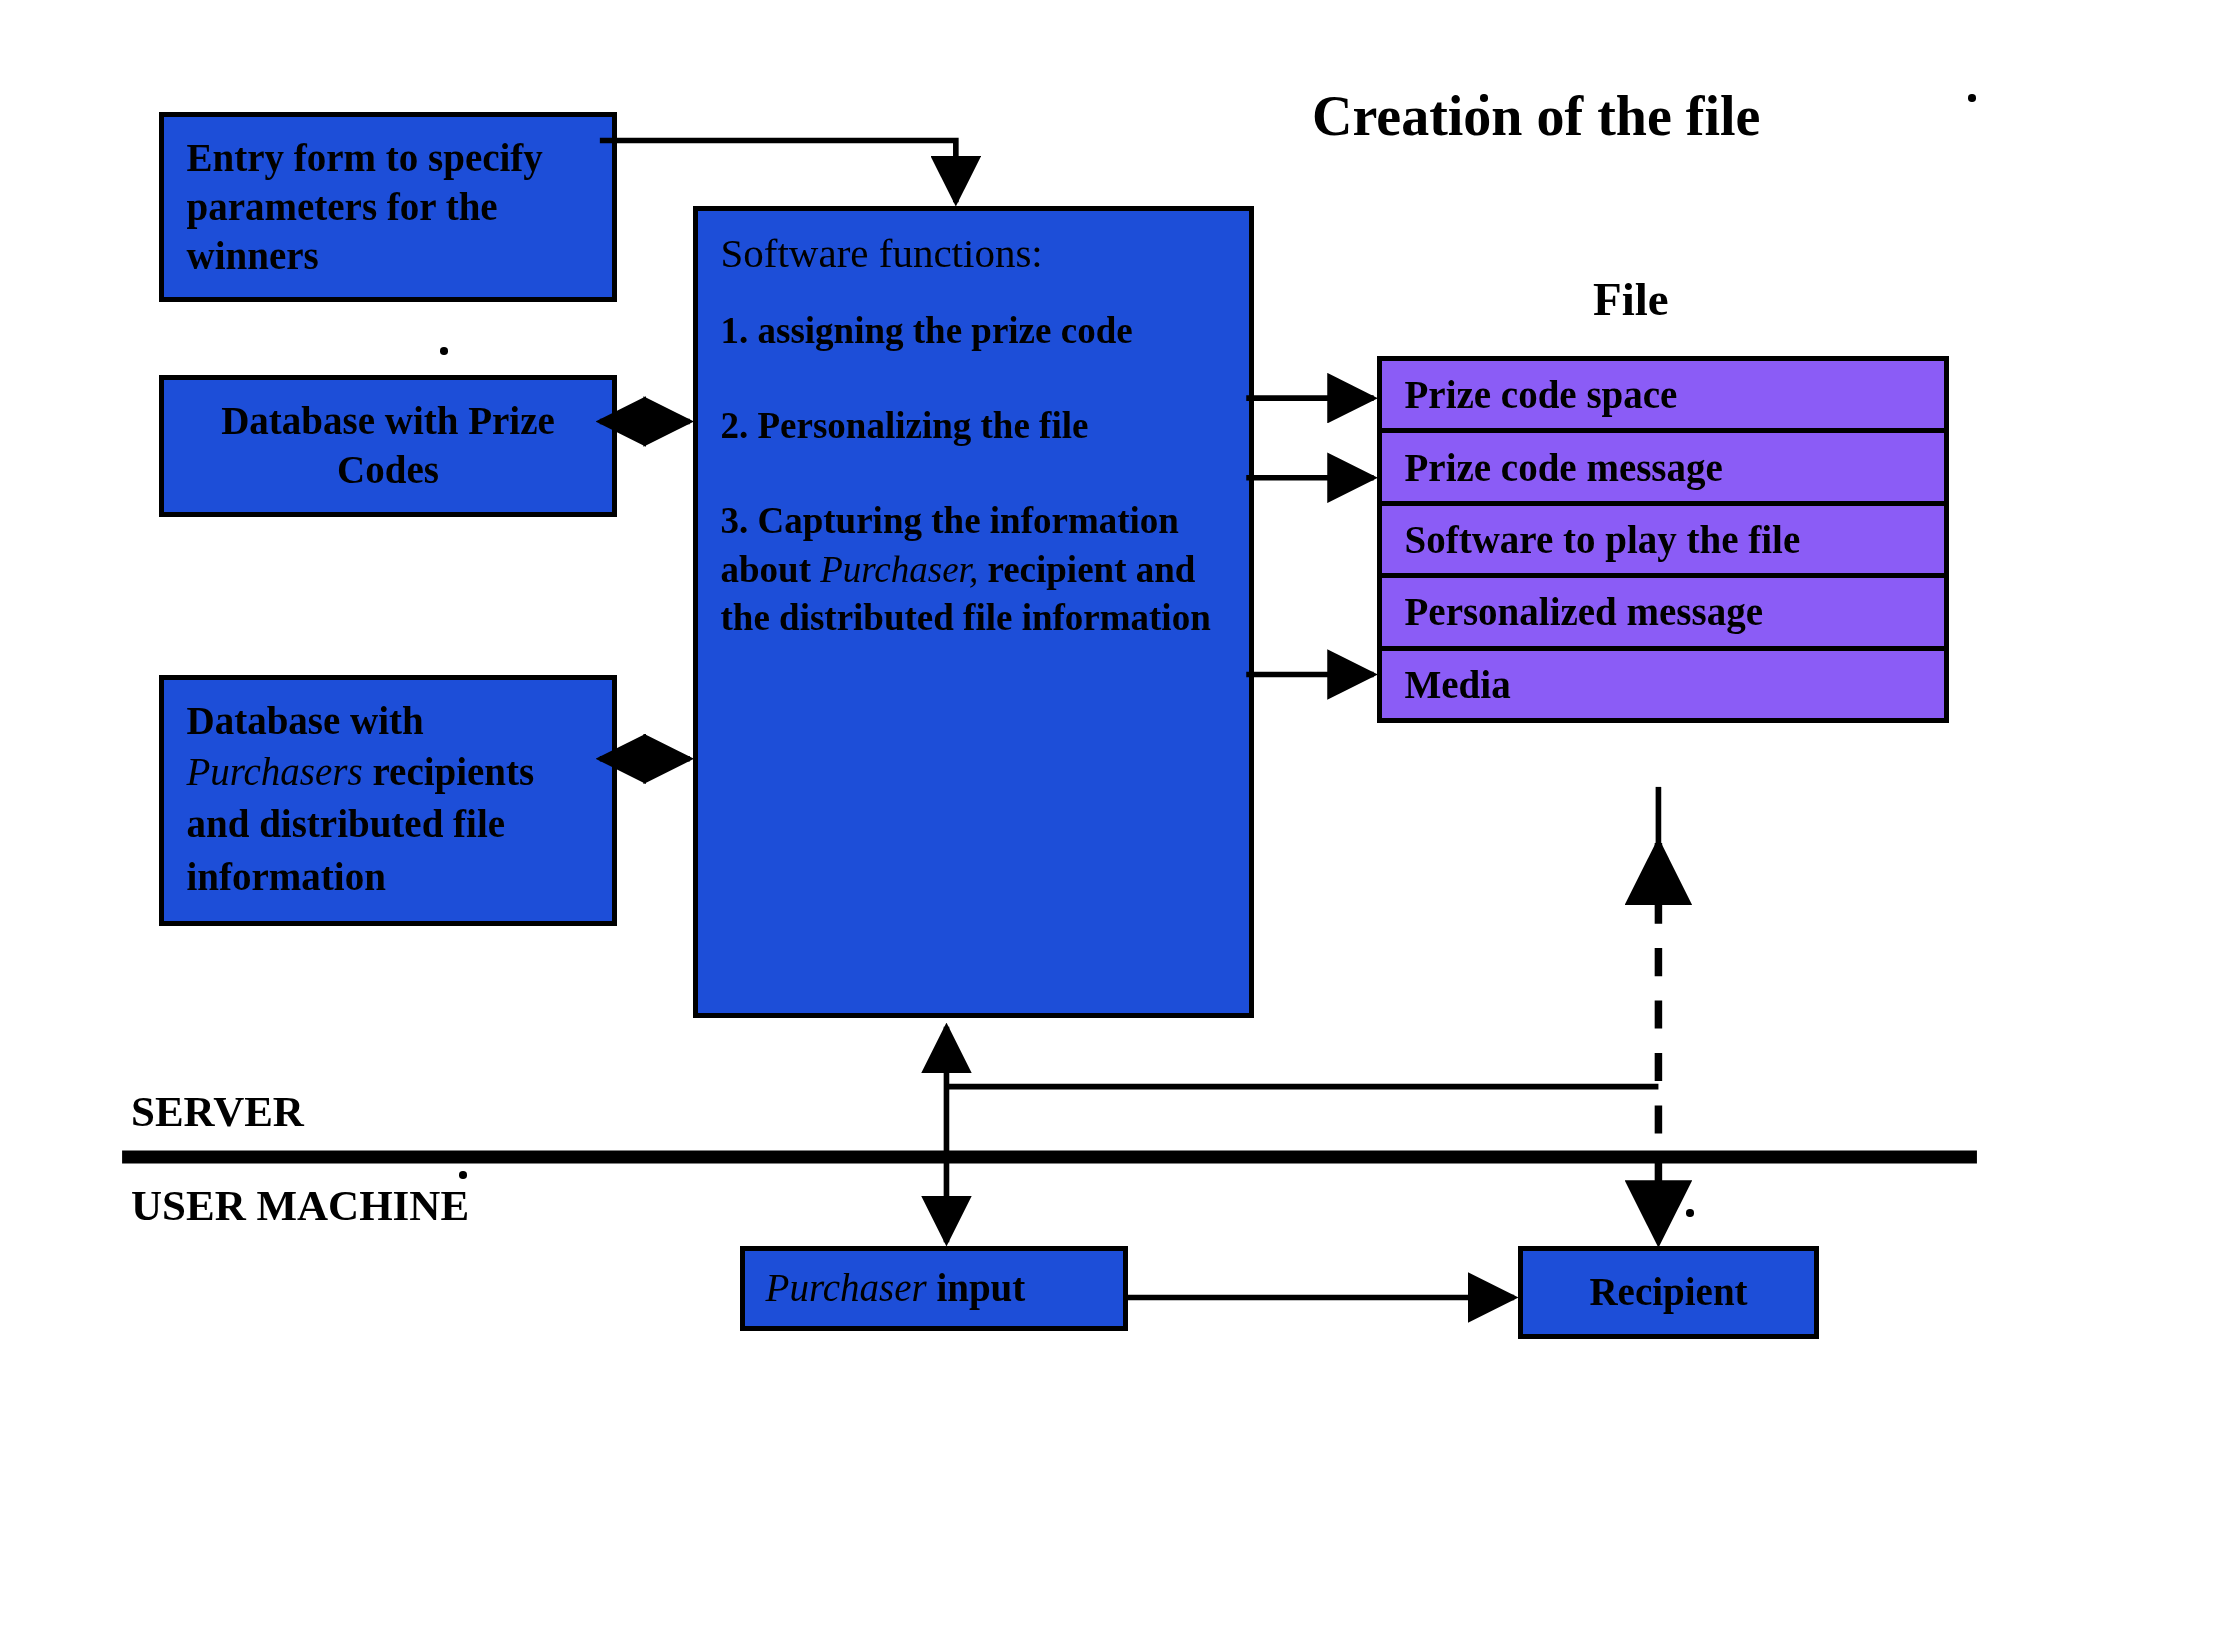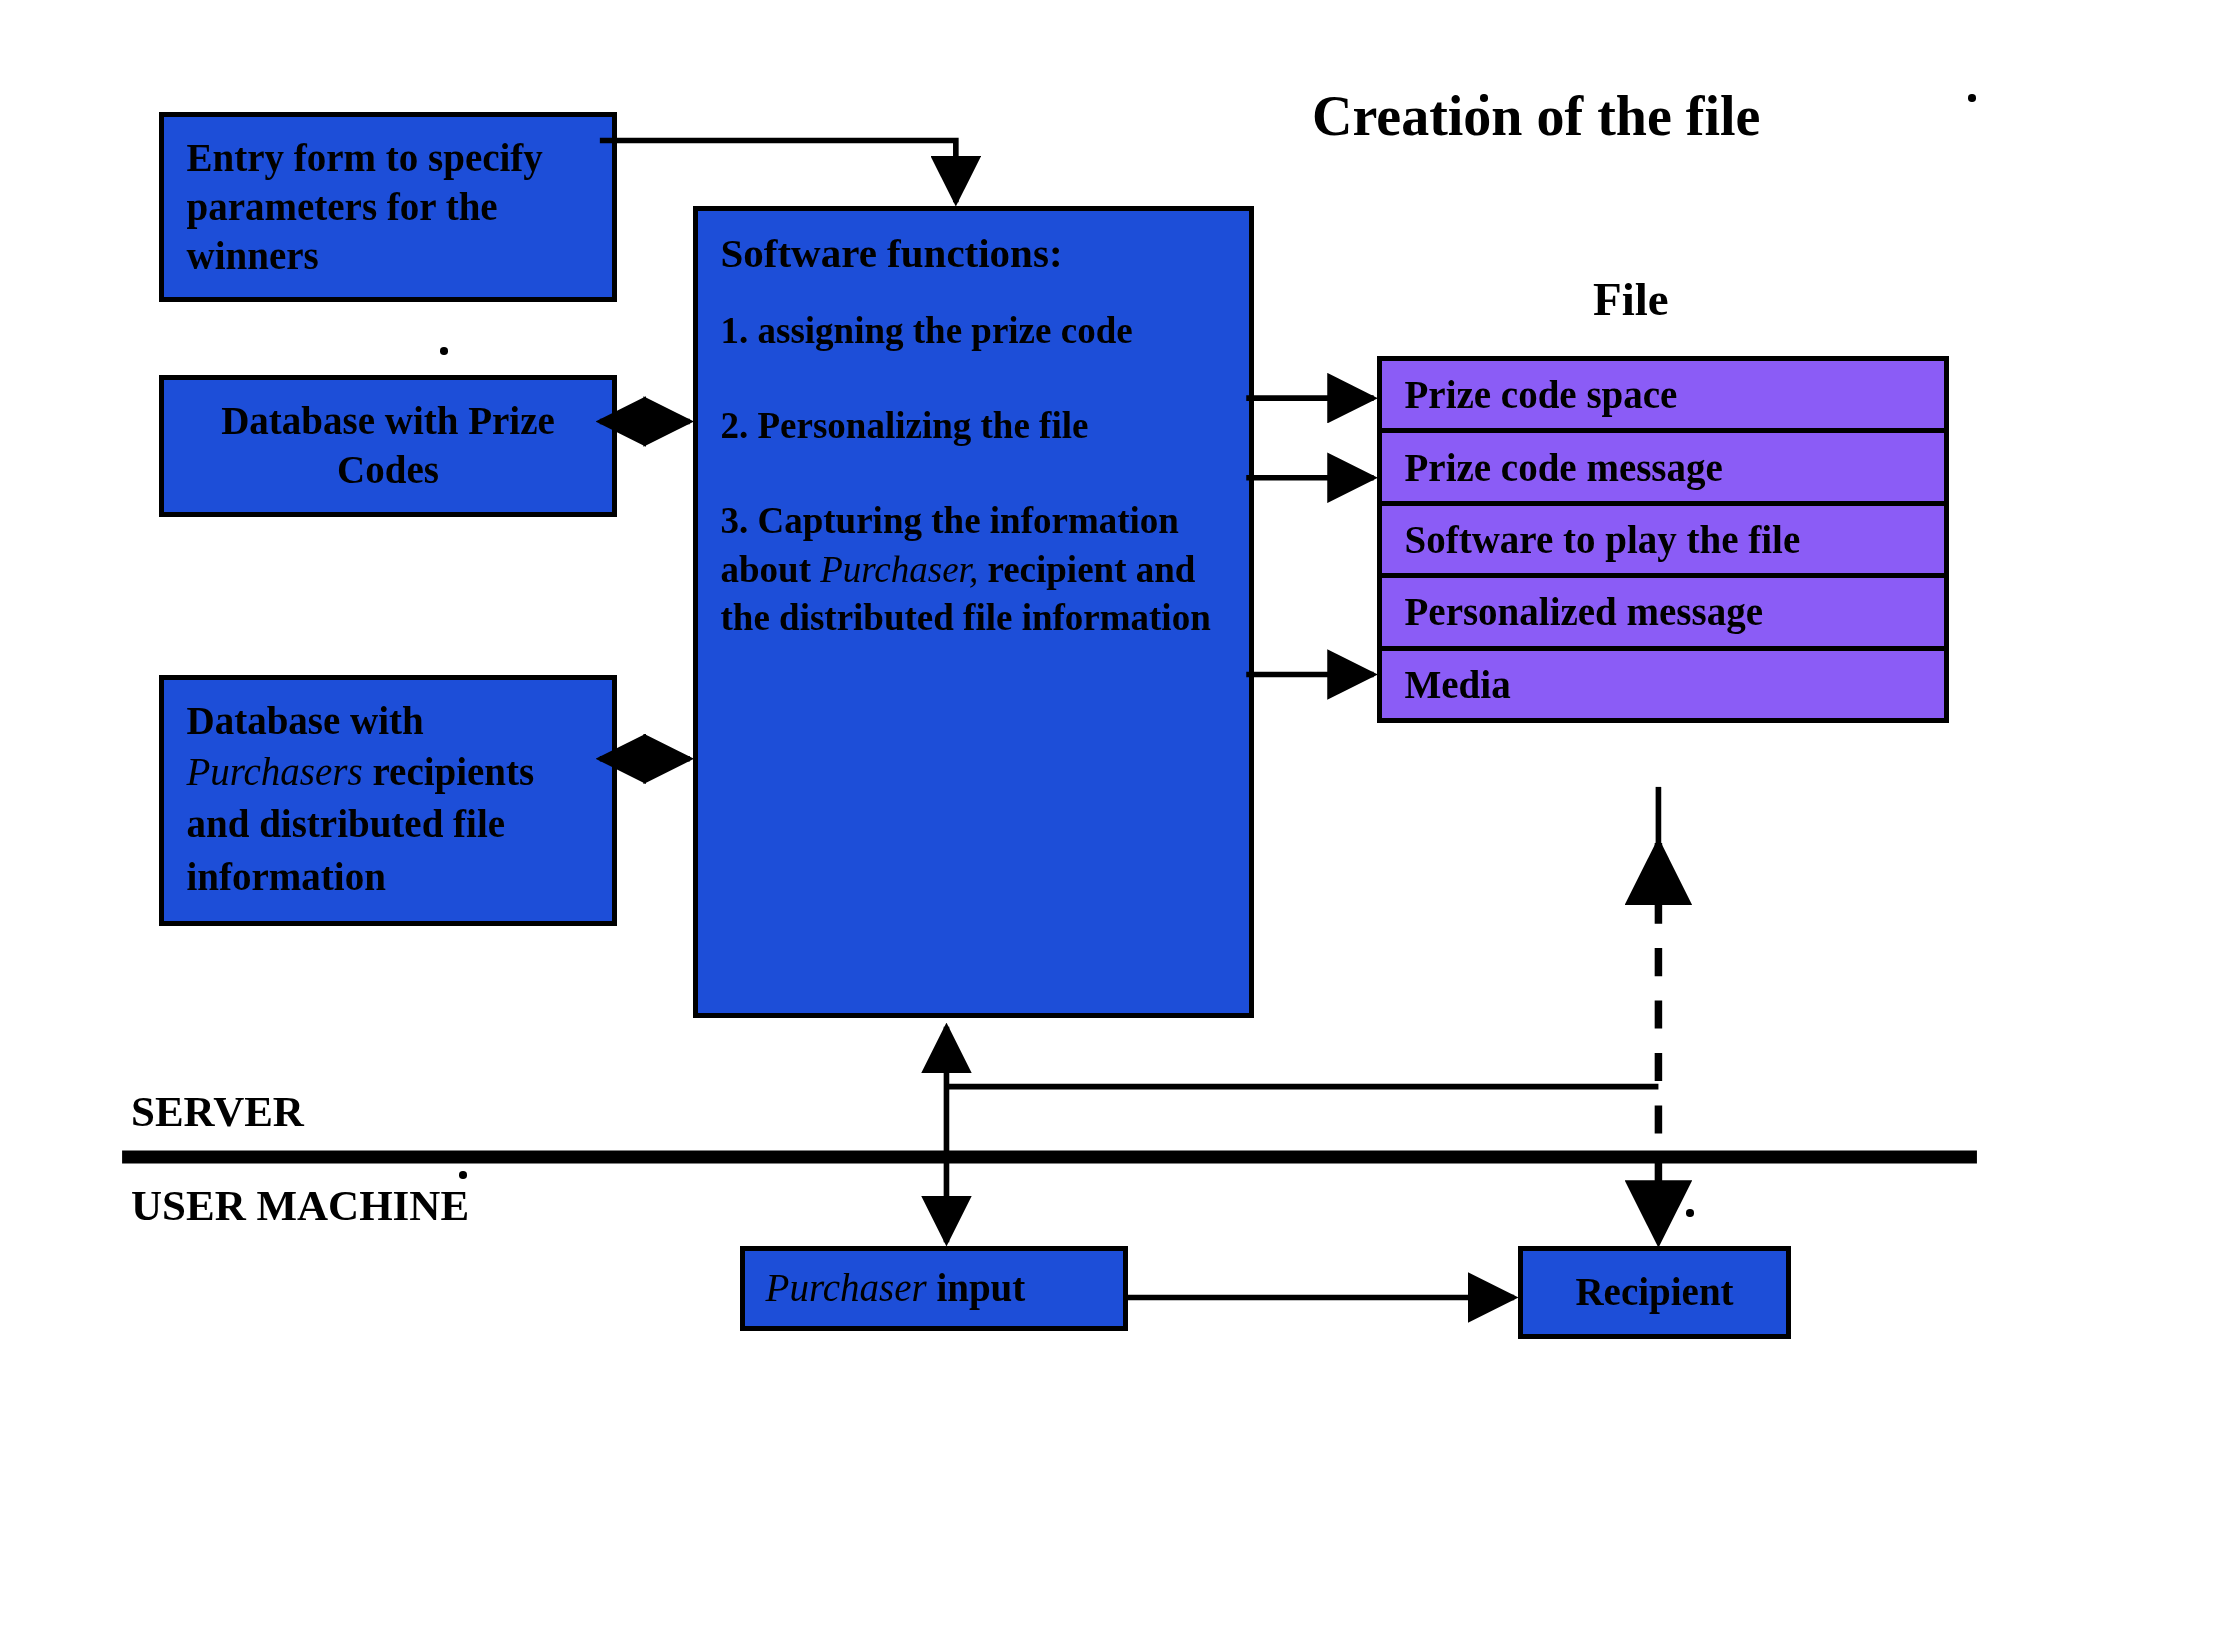--- a/index.html
+++ b/index.html
@@ -15,21 +15,21 @@
   }
   .title{
     position:absolute;font-weight:bold;font-size:56px;
   }
   .file-title{
     position:absolute;font-weight:bold;font-size:47px;
   }
   .label{
     position:absolute;font-weight:bold;font-size:43px;
   }
-  .sw-head{font-weight:bold;font-size:41px;margin-bottom:28px;}
+  .sw-head{font-weight:normal;font-size:41px;margin-bottom:28px;}
   .sw-item{font-weight:bold;font-size:37px;margin-top:22.5px;line-height:1.3;}
   .filebox{
     position:absolute;border:5.6px solid #000;background:#8b5cf6;
   }
   .filerow{
     border-bottom:5.6px solid #000;padding:11.2px 22.5px;
     font-weight:bold;font-size:39px;white-space:nowrap;
   }
   .filerow:last-child{border-bottom:none;}
   .hw{font-family:"Comic Sans MS","Segoe Script",cursive;font-weight:normal;font-style:italic;}
@@ -77,21 +77,21 @@
     <div class="filerow">Media</div>
   </div>
 
   <div class="label" style="left:131px;top:1087px;">SERVER</div>
   <div class="label" style="left:131px;top:1181px;">USER MACHINE</div>
 
   <div class="box" style="left:740px;top:1246px;width:337px;padding:13px 20.6px;">
     <span class="hw">Purchaser</span><span style="font-weight:bold;"> input</span>
   </div>
 
-  <div class="box" style="left:1518px;top:1246px;width:215px;padding:17px 24px;font-weight:bold;text-align:center;">
+  <div class="box" style="left:1518px;top:1246px;width:215px;padding:17px 38px;font-weight:bold;text-align:center;">
     <span>Recipient</span>
   </div>
 
   <div class="dot" style="left:440px;top:347px;"></div>
   <div class="dot" style="left:459px;top:1171px;"></div>
   <div class="dot" style="left:1480px;top:94px;"></div>
   <div class="dot" style="left:1686px;top:1209px;"></div>
   <div class="dot" style="left:1968px;top:94px;"></div>
 
   <svg class="overlay" viewBox="0 0 2367 1756">

